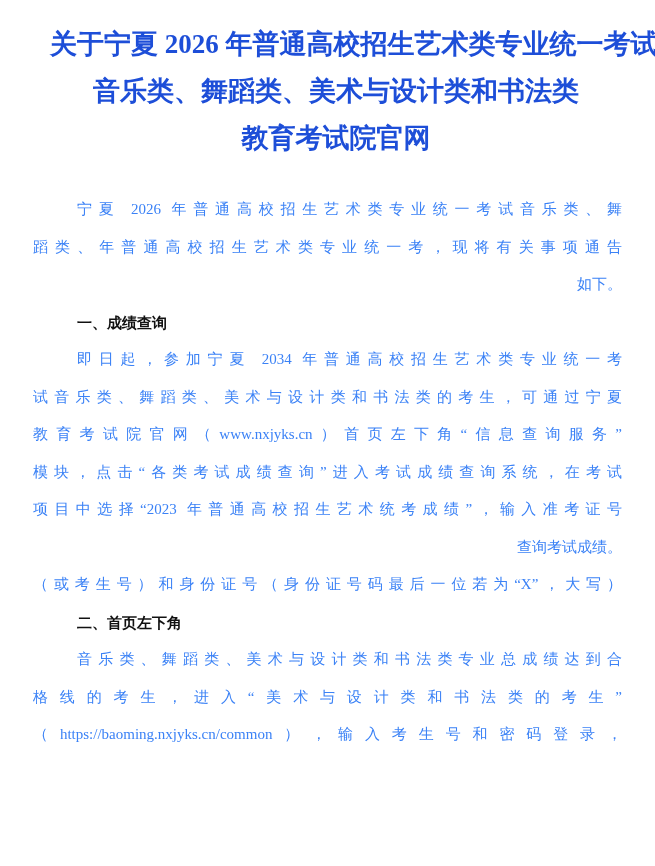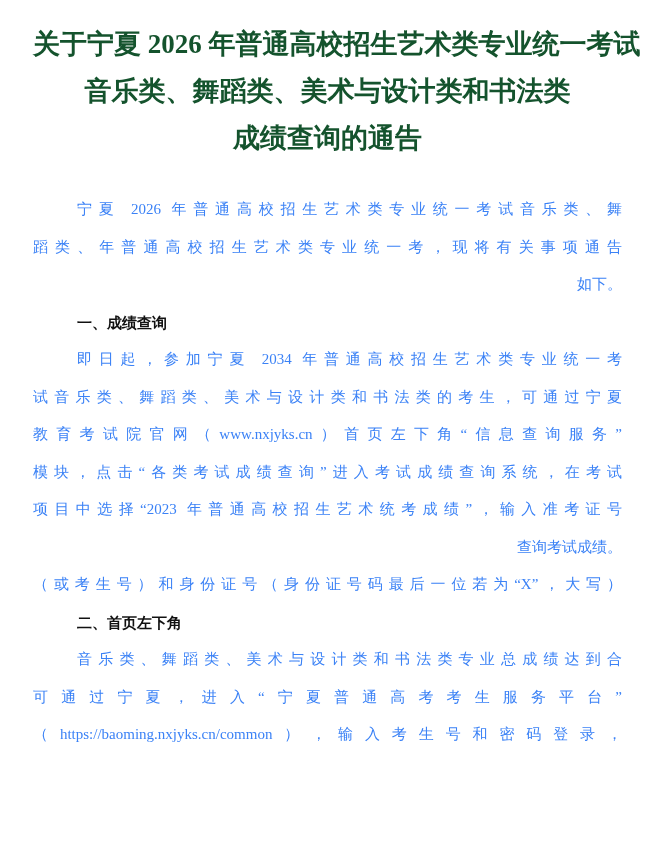--- a/index.html
+++ b/index.html
@@ -16,24 +16,25 @@
     color: #1a1a1a;
   }
   
   .title-block {
     margin: 21px 33px 0 33px;
     text-align: center;
   }
   .title-line {
     font-family: "Liberation Serif", "DejaVu Serif", serif;
     font-weight: bold;
-    color: #14532d;
+    color: #1d4ed8;
     font-size: 27px;
     line-height: 47px;
     white-space: nowrap;
+    margin-left: 17px;
   }
   
   .body-block {
     margin: 29px 33px 0 33px;
   }
   .b-line {
     font-family: "Liberation Serif", "DejaVu Serif", serif;
     font-size: 15px;
     line-height: 37.5px;
     color: #3b82f6;
@@ -60,38 +61,38 @@
   }
 </style>
 </head>
 <body>
 
 <div class="page">
 
   <div class="title-block">
     <div class="title-line">关于宁夏 2026 年普通高校招生艺术类专业统一考试</div>
     <div class="title-line">音乐类、舞蹈类、美术与设计类和书法类</div>
-    <div class="title-line">成绩查询的通告</div>
+    <div class="title-line">教育考试院官网</div>
   </div>
 
   <div class="body-block">
 
     <div class="b-line full ind">宁夏 2026 年普通高校招生艺术类专业统一考试音乐类、舞</div>
     <div class="b-line full">蹈类、年普通高校招生艺术类专业统一考，现将有关事项通告</div>
     <div class="b-line end">如下。</div>
 
     <div class="heading">一、成绩查询</div>
     <div class="b-line full ind">即日起，参加宁夏 2034 年普通高校招生艺术类专业统一考</div>
     <div class="b-line full">试音乐类、舞蹈类、美术与设计类和书法类的考生，可通过宁夏</div>
     <div class="b-line full">教育考试院官网（www.nxjyks.cn）首页左下角“信息查询服务”</div>
     <div class="b-line full">模块，点击“各类考试成绩查询”进入考试成绩查询系统，在考试</div>
     <div class="b-line full">项目中选择“2023 年普通高校招生艺术统考成绩”，输入准考证号</div>
     <div class="b-line end">查询考试成绩。</div>
     <div class="b-line full">（或考生号）和身份证号（身份证号码最后一位若为“X”，大写）</div>
 
     <div class="heading">二、首页左下角</div>
     <div class="b-line full ind">音乐类、舞蹈类、美术与设计类和书法类专业总成绩达到合</div>
-    <div class="b-line full">可通过宁夏，进入“宁夏普通高考考生服务平台”</div>
+    <div class="b-line full">格线的考生，进入“美术与设计类和书法类的考生”</div>
     <div class="b-line full">（https://baoming.nxjyks.cn/common），输入考生号和密码登录，</div>
 
   </div>
 
 </div>
 
 </body></html>

